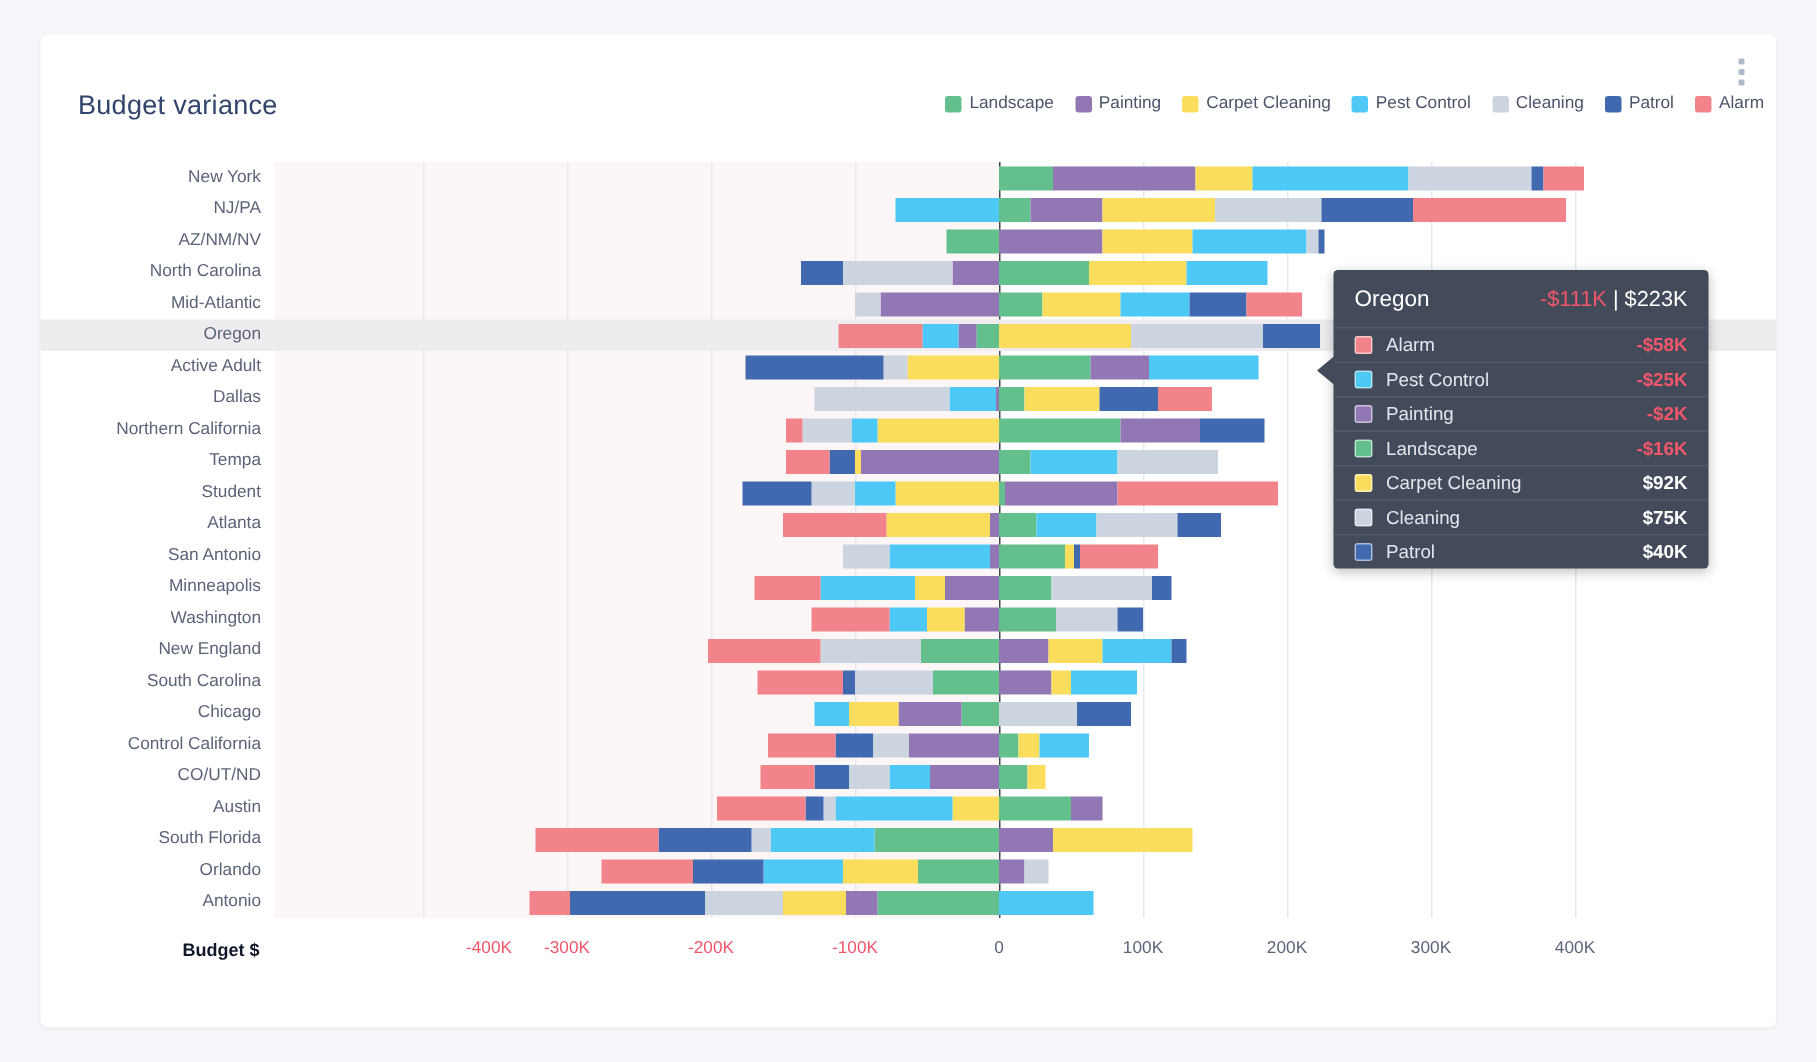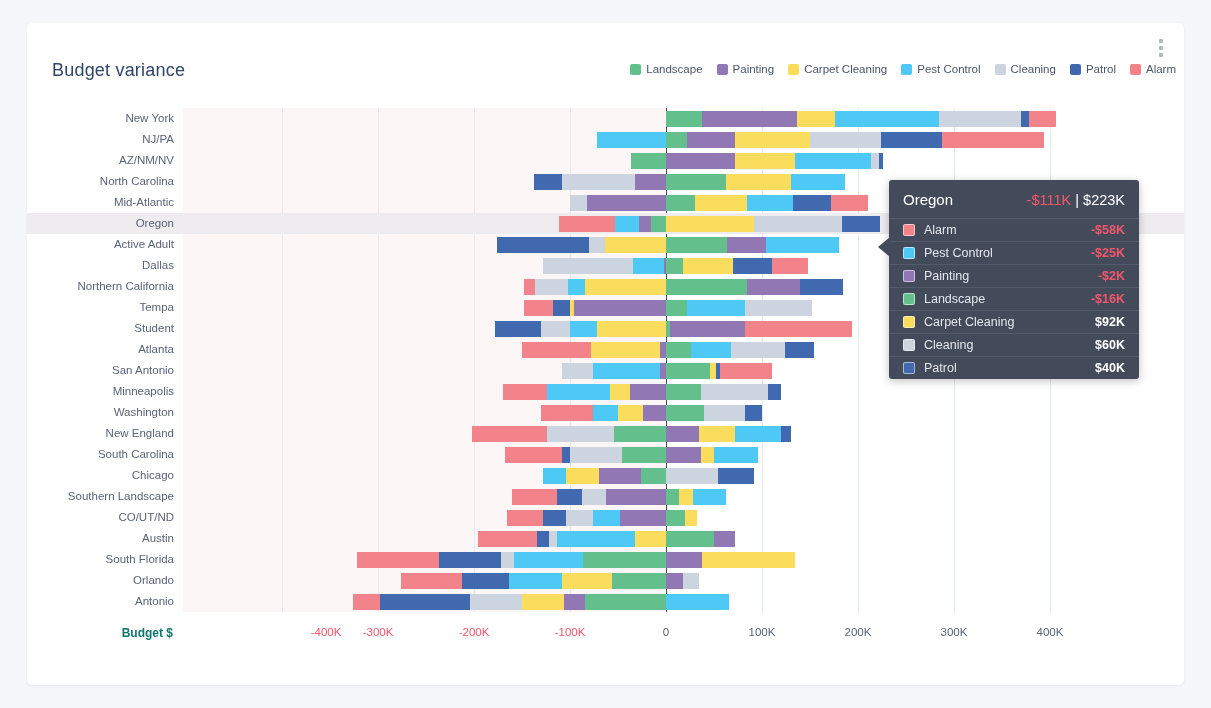--- a/index.html
+++ b/index.html
@@ -66,21 +66,21 @@
   
   #xaxis { position:absolute; left:156px; top:504px; right:0; height:40px; }
   .xt {
     position:absolute; top:14px; font-size:11.5px;
     transform:translateX(-50%); white-space:nowrap;
   }
   .xt.neg { color:#f2566a; }
   .xt.pos { color:#5a6377; }
   #xname {
     position:absolute; left:0; top:518px; width:146px;
-    text-align:right; font-size:12px; font-weight:bold; color:#0f766e;
+    text-align:right; font-size:12px; font-weight:bold; color:#0f172a;
   }
 
   
   #tooltip {
     position:absolute; left:862px; top:157px; width:250px;
     background:#434b5b; border-radius:3px;
     box-shadow:0 2px 8px rgba(0,0,0,.25);
     color:#fff; z-index:20; overflow:hidden;
   }
   #tt-head {
@@ -172,21 +172,21 @@
         <div class="yrow">Northern California</div>
         <div class="yrow">Tempa</div>
         <div class="yrow">Student</div>
         <div class="yrow">Atlanta</div>
         <div class="yrow">San Antonio</div>
         <div class="yrow">Minneapolis</div>
         <div class="yrow">Washington</div>
         <div class="yrow">New England</div>
         <div class="yrow">South Carolina</div>
         <div class="yrow">Chicago</div>
-        <div class="yrow">Southern Landscape</div>
+        <div class="yrow">Control California</div>
         <div class="yrow">CO/UT/ND</div>
         <div class="yrow">Austin</div>
         <div class="yrow">South Florida</div>
         <div class="yrow">Orlando</div>
         <div class="yrow">Antonio</div>
       </div>
     <div id="grid">
       <div id="negbg"></div>
     <div class="gl" style="left: 99px;"></div>
         <div class="gl" style="left: 195px;"></div>
@@ -459,21 +459,21 @@
           <span class="val neg">-$16K</span>
         </div>
         <div class="ttrow">
           <span class="sw" style="background: rgb(251, 221, 94);"></span>
           <span class="lab">Carpet Cleaning</span>
           <span class="val pos">$92K</span>
         </div>
         <div class="ttrow">
           <span class="sw" style="background: rgb(204, 212, 224);"></span>
           <span class="lab">Cleaning</span>
-          <span class="val pos">$60K</span>
+          <span class="val pos">$75K</span>
         </div>
         <div class="ttrow">
           <span class="sw" style="background: rgb(65, 105, 176);"></span>
           <span class="lab">Patrol</span>
           <span class="val pos">$40K</span>
         </div>
       </div>
   </div>
 
 </div>

